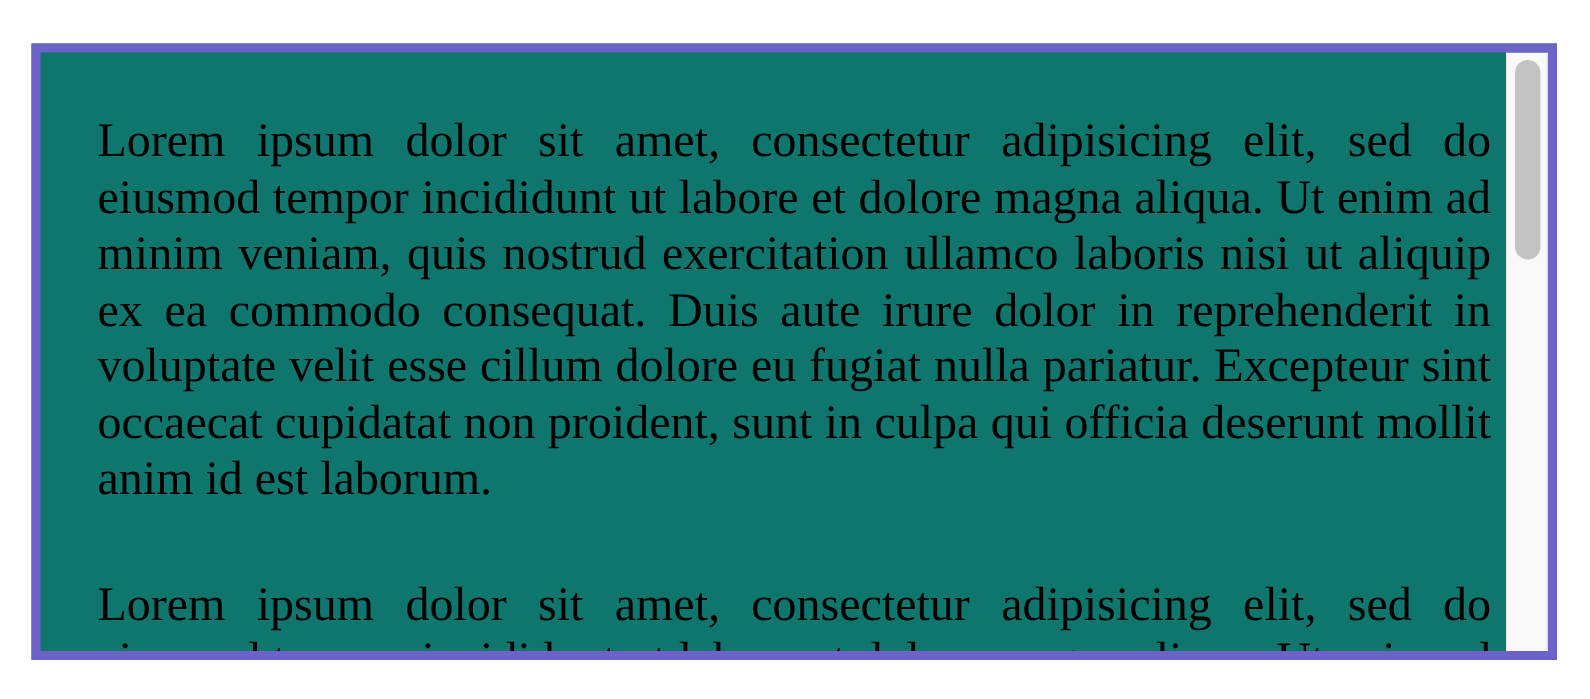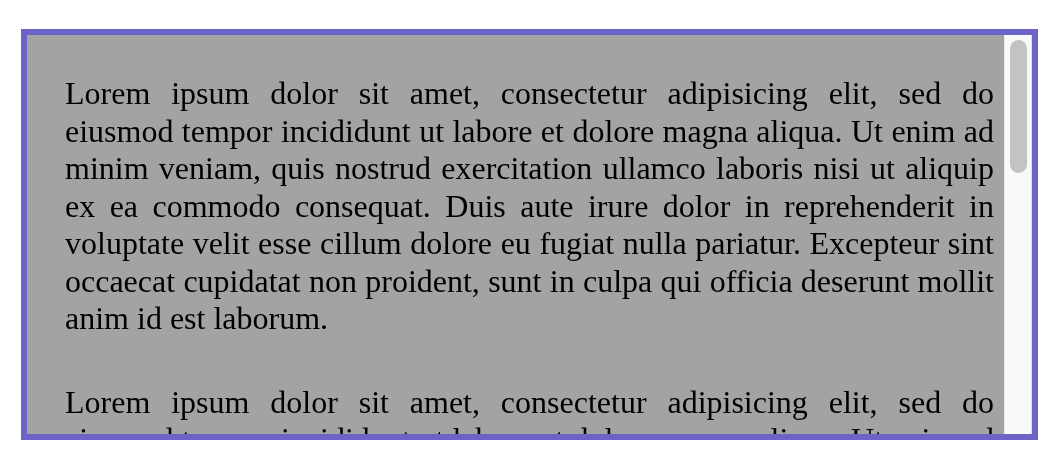--- a/index.html
+++ b/index.html
@@ -15,21 +15,21 @@
     font-family: "Liberation Serif", serif;
   }
   .scroll-frame {
     position: absolute;
     left: 21px;
     top: 29px;
     width: 1017px;
     height: 411px;
     box-sizing: border-box;
     border: 6px solid #6d62c8;
-    background: #a3a3a3;
+    background: #0f766e;
     overflow: hidden;
   }
   .text-content {
     position: absolute;
     top: 0; left: 0; right: 0; bottom: 0;
     padding: 40px 38px 0 38px;
     overflow: hidden;
   }
   .text-content p {
     margin: 0 0 46px 0;

